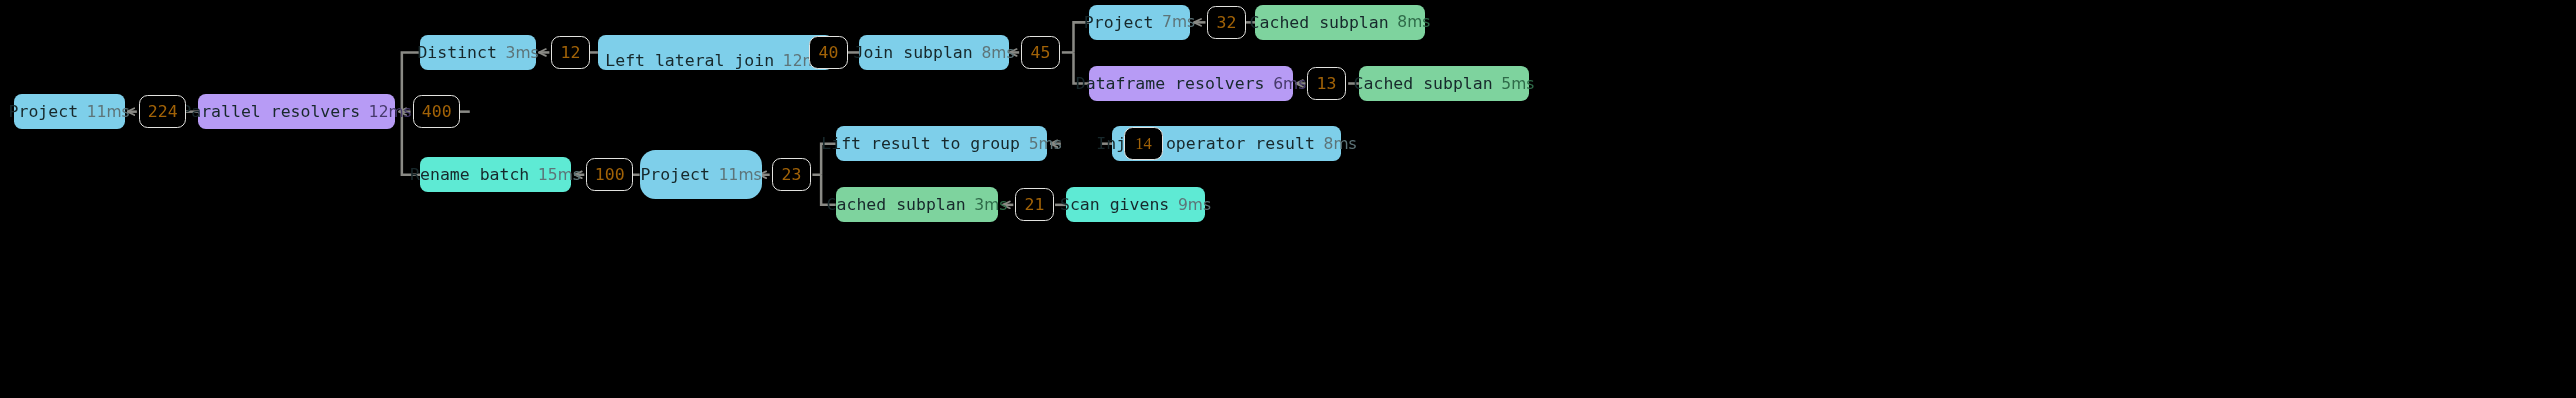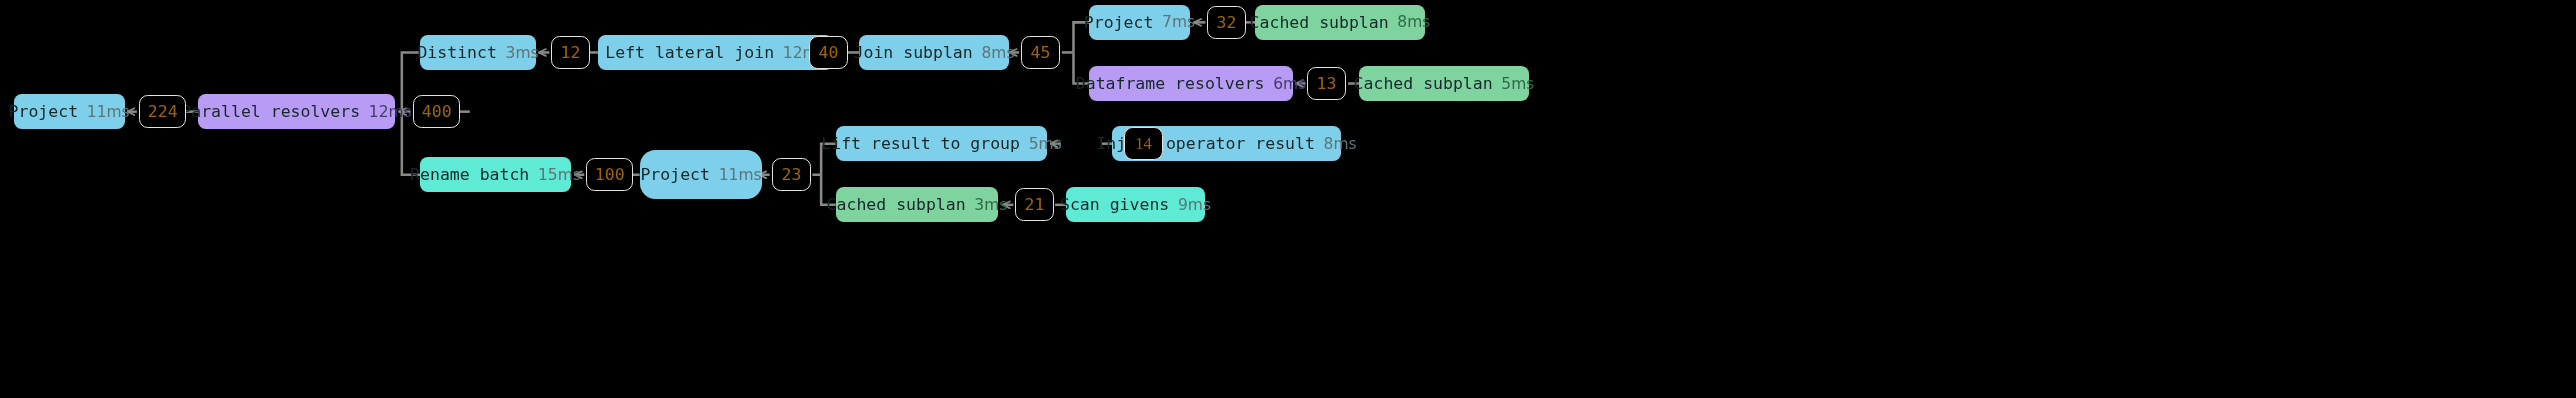--- a/index.html
+++ b/index.html
@@ -103,21 +103,21 @@
     <span class="dur">11ms</span>
   </div>
   <div class="node purple" style="left: 198px; top: 94px; width: 197px; background: rgb(183, 155, 245);">
     <span class="lbl">Parallel resolvers</span>
     <span class="dur">12ms</span>
   </div>
   <div class="node blue" style="left: 420px; top: 35px; width: 116px; background: rgb(126, 207, 234);">
     <span class="lbl">Distinct</span>
     <span class="dur">3ms</span>
   </div>
-  <div class="node blue" style="left: 598px; top: 35px; width: 235px; background: rgb(126, 207, 234);">
+  <div class="node blue" style="left: 598px; top: 35px; width: 235px; background: rgb(126, 207, 234); align-items: flex-end;">
     <span class="lbl">Left lateral join</span>
     <span class="dur">12ms</span>
   </div>
   <div class="node blue" style="left: 859px; top: 35px; width: 150px; background: rgb(126, 207, 234);">
     <span class="lbl">Join subplan</span>
     <span class="dur">8ms</span>
   </div>
   <div class="node blue" style="left: 1089px; top: 4.9px; width: 101px; background: rgb(126, 207, 234);">
     <span class="lbl">Project</span>
     <span class="dur">7ms</span>

